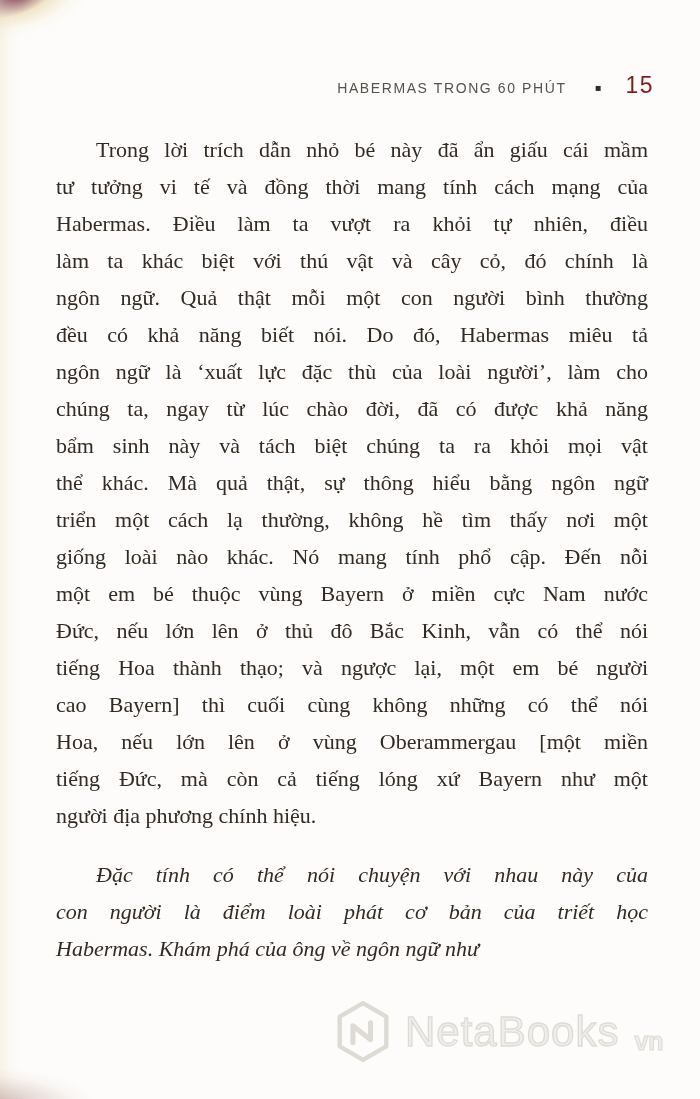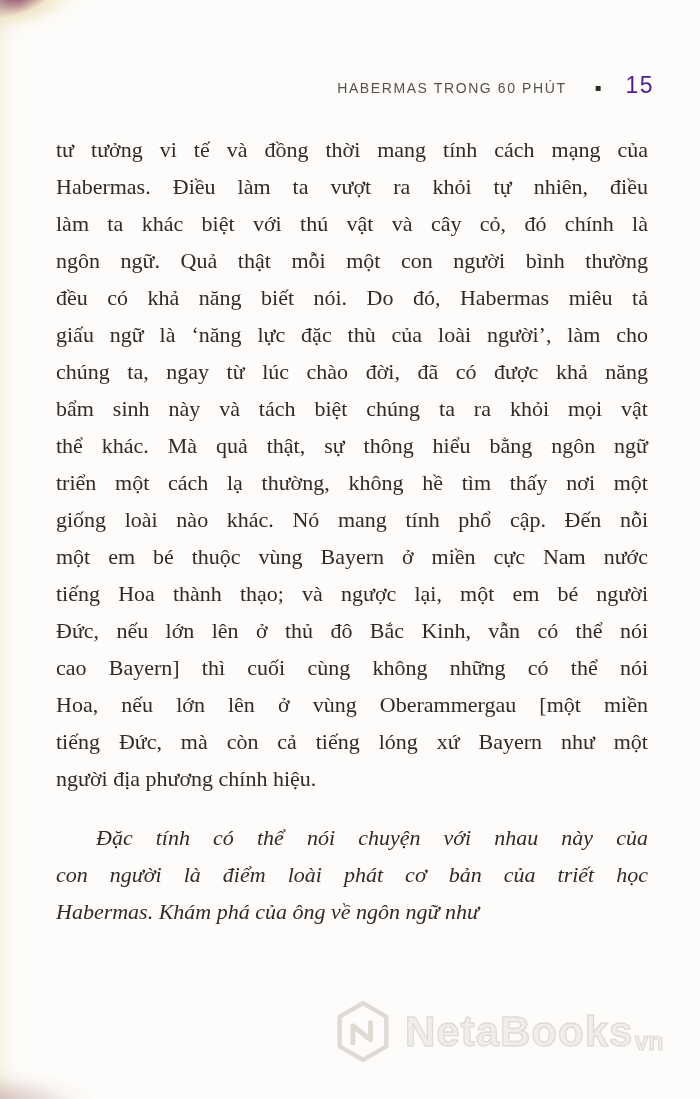--- a/index.html
+++ b/index.html
@@ -30,75 +30,76 @@
   .head-title{
     font-family:"Liberation Sans",sans-serif;font-size:14px;letter-spacing:1.6px;
     color:var(--header-text,#55524d);white-space:nowrap;
   }
   .head-bullet{
     font-family:"DejaVu Sans",sans-serif;font-size:10px;color:#2f2d2a;
     margin:0 24px 0 28px;position:relative;top:-2px;
   }
   .head-page{
     font-family:"Liberation Sans",sans-serif;font-size:23px;letter-spacing:1.5px;
-    color:#4c1d95;font-weight:400;
+    color:#7f1d1d;font-weight:400;
   }
   
   .textblock{
     position:absolute;left:56px;top:131px;width:592px;
     color:var(--text,#322a23);font-size:22px;
   }
   .line{line-height:37px;text-align:justify;text-align-last:justify;text-justify:inter-word;}
   .line.indent{padding-left:40px;}
   .line.last{text-align-last:left;}
   .paragraph + .paragraph{margin-top:22px;font-style:italic;}
   
   .watermark{position:absolute;left:330px;top:1000px;display:flex;align-items:center;pointer-events:none;}
   .wm-logo{width:66px;height:63px;margin-right:9px;flex:0 0 auto;}
   .wm-brand{
-    font-family:"Liberation Sans",sans-serif;font-weight:bold;font-size:42px;letter-spacing:1px;
+    font-family:"Liberation Sans",sans-serif;font-weight:normal;font-size:42px;letter-spacing:1px;
     color:#f0eeea;-webkit-text-stroke:1.3px #dedbd5;white-space:nowrap;
   }
   .wm-suffix{
     font-family:"Liberation Sans",sans-serif;font-weight:bold;font-size:25px;
     color:#f0eeea;-webkit-text-stroke:1.1px #dedbd5;
-    margin-left:1px;align-self:flex-end;padding-bottom:7px;
+    margin-left:15px;align-self:flex-end;padding-bottom:7px;
   }
 </style>
 </head>
 <body>
 
 <div class="page">
 
   <div class="artifact-tl"></div>
   <div class="edge-left"></div>
   <div class="artifact-bl"></div>
 
   <header class="running-head">
     <span class="head-title">HABERMAS TRONG 60 PHÚT</span>
     <span class="head-bullet">▪</span>
     <span class="head-page">15</span>
   </header>
 
   <main class="textblock">
     <div class="paragraph">
+        <div class="line indent">Trong lời trích dẫn nhỏ bé này đã ẩn giấu cái mầm</div>
         <div class="line">tư tưởng vi tế và đồng thời mang tính cách mạng của</div>
         <div class="line">Habermas. Điều làm ta vượt ra khỏi tự nhiên, điều</div>
         <div class="line">làm ta khác biệt với thú vật và cây cỏ, đó chính là</div>
         <div class="line">ngôn ngữ. Quả thật mỗi một con người bình thường</div>
         <div class="line">đều có khả năng biết nói. Do đó, Habermas miêu tả</div>
-        <div class="line">giấu ngữ là ‘năng lực đặc thù của loài người’, làm cho</div>
+        <div class="line">ngôn ngữ là ‘xuất lực đặc thù của loài người’, làm cho</div>
         <div class="line">chúng ta, ngay từ lúc chào đời, đã có được khả năng</div>
         <div class="line">bẩm sinh này và tách biệt chúng ta ra khỏi mọi vật</div>
         <div class="line">thể khác. Mà quả thật, sự thông hiểu bằng ngôn ngữ</div>
         <div class="line">triển một cách lạ thường, không hề tìm thấy nơi một</div>
         <div class="line">giống loài nào khác. Nó mang tính phổ cập. Đến nỗi</div>
         <div class="line">một em bé thuộc vùng Bayern ở miền cực Nam nước</div>
+        <div class="line">Đức, nếu lớn lên ở thủ đô Bắc Kinh, vẫn có thể nói</div>
         <div class="line">tiếng Hoa thành thạo; và ngược lại, một em bé người</div>
-        <div class="line">Đức, nếu lớn lên ở thủ đô Bắc Kinh, vẫn có thể nói</div>
         <div class="line">cao Bayern] thì cuối cùng không những có thể nói</div>
         <div class="line">Hoa, nếu lớn lên ở vùng Oberammergau [một miền</div>
         <div class="line">tiếng Đức, mà còn cả tiếng lóng xứ Bayern như một</div>
         <div class="line last">người địa phương chính hiệu.</div>
       </div>
     <div class="paragraph">
         <div class="line indent">Đặc tính có thể nói chuyện với nhau này của</div>
         <div class="line">con người là điểm loài phát cơ bản của triết học</div>
         <div class="line last">Habermas. Khám phá của ông về ngôn ngữ như</div>
       </div>

